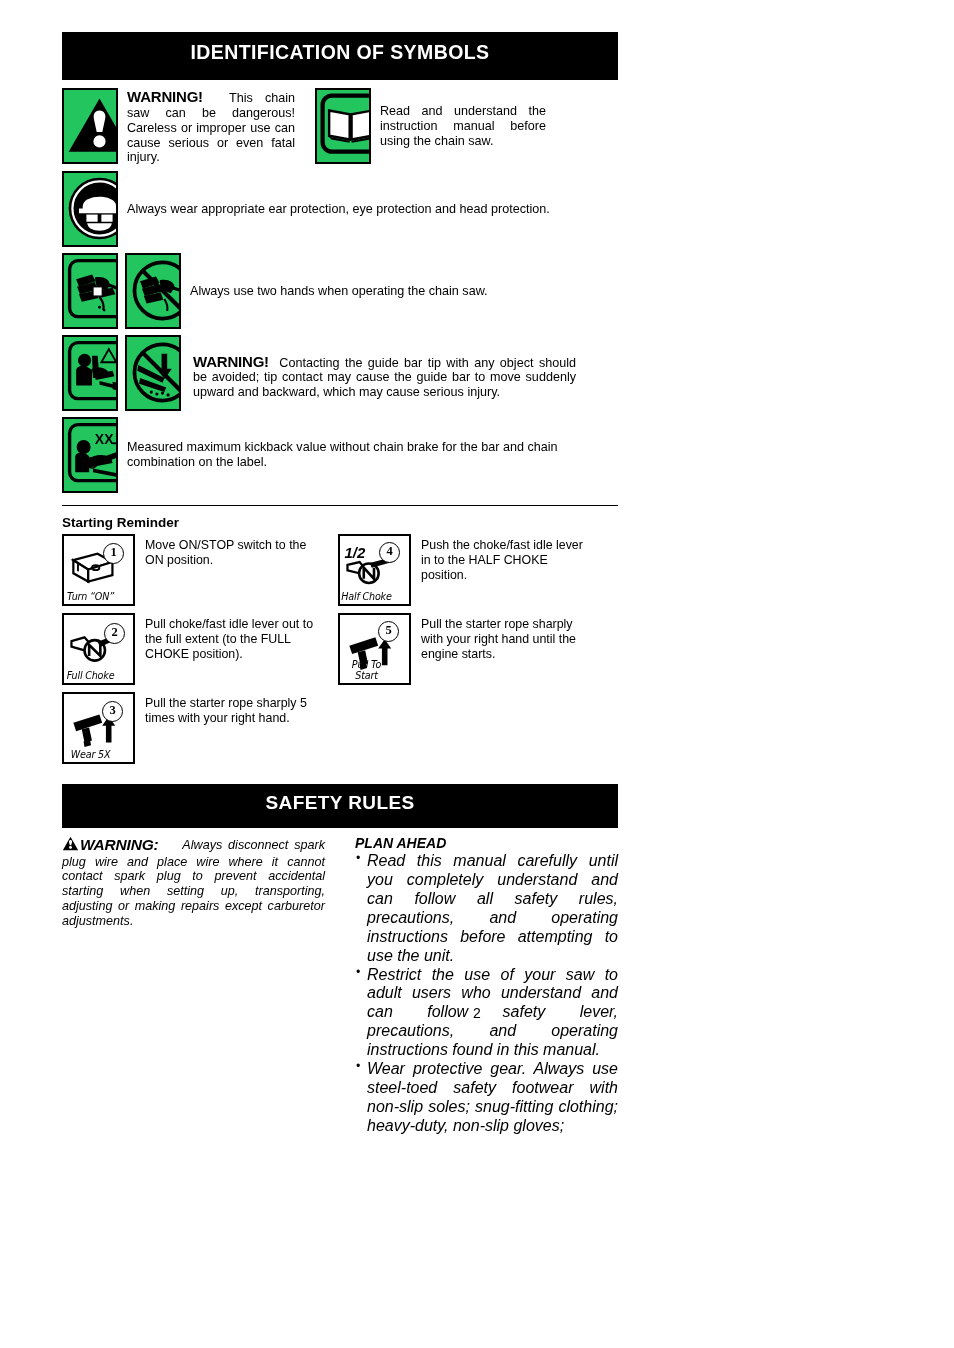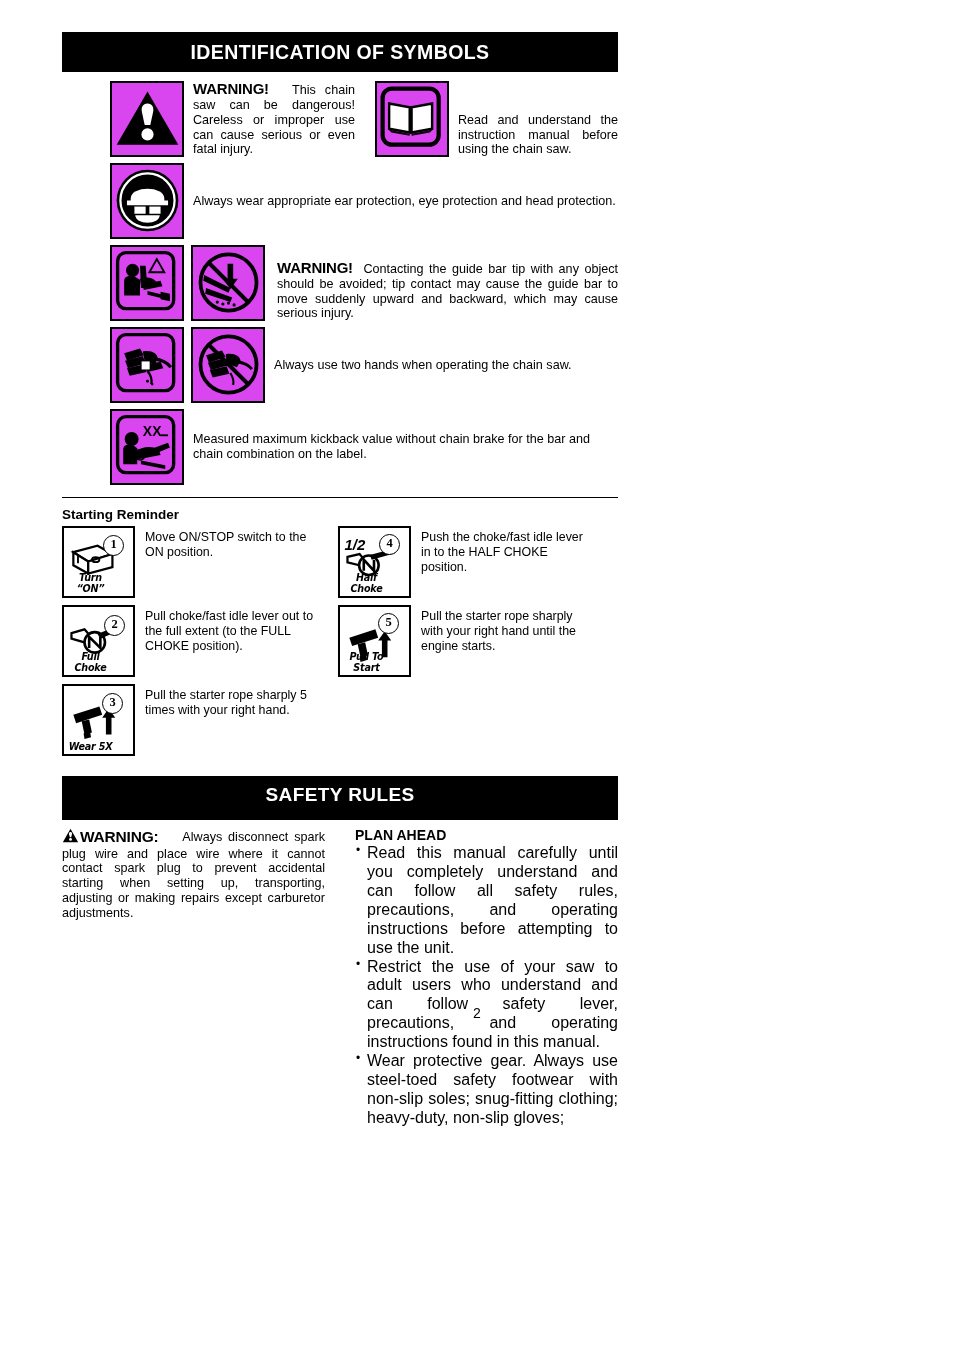--- a/index.html
+++ b/index.html
@@ -24,45 +24,44 @@
 
   
   .bar {
     background: #000;
     color: #fff;
     text-align: center;
     font-weight: bold;
     letter-spacing: 0.4px;
   }
   .bar-ident {
-    height: 40px;
+    height: 48px;
     line-height: 40px;
     font-size: 19.5px;
   }
   .bar-safety {
     height: 44px;
     line-height: 38px;
     font-size: 19px;
   }
 
   
   .sym-row {
     display: flex;
-    align-items: flex-end;
+    align-items: center;
     margin-top: 6px;
-    margin-left: 48px;
   }
   .sym-box {
-    width: 74px;
+    width: 56px;
     height: 76px;
     border: 2.5px solid #000;
     box-sizing: border-box;
     flex: 0 0 auto;
     position: relative;
-    background: #d946ef;
+    background: #22c55e;
     overflow: hidden;
   }
   .sym-box + .sym-box { margin-left: 7px; }
   .sym-text {
     font-size: 12.6px;
     line-height: 1.18;
     text-align: justify;
     margin-left: 9px;
     padding-top: 2px;
   }
@@ -96,21 +95,21 @@
     background: #fff;
     overflow: hidden;
   }
   .start-cap {
     position: absolute;
     bottom: 2px;
     left: 0;
     right: 16px;
     text-align: center;
     font-size: 9.6px;
-    font-weight: bold;
+    font-weight: normal;
     font-style: italic;
     font-family: "DejaVu Sans", sans-serif;
     letter-spacing: -0.2px;
   }
   .step-num {
     position: absolute;
     border: 1.8px solid #000;
     border-radius: 50%;
     width: 19px;
     height: 19px;
@@ -126,21 +125,21 @@
     line-height: 1.2;
     margin-left: 10px;
     padding-top: 4px;
   }
 
   
   .rules {
     display: flex;
     margin-top: 7px;
   }
-  .rules-col { width: 263px; }
+  .rules-col { width: 263px; font-style: italic; }
   .rules-col.right { margin-left: 30px; }
   .rules-p {
     font-size: 12.6px;
     line-height: 1.18;
     text-align: justify;
     margin: 0;
   }
   .warn-head {
     font-size: 15.5px;
     font-weight: bold;
@@ -216,53 +215,20 @@
         <circle cx="38" cy="38" r="29" fill="none" stroke="#fff" stroke-width="2.4"></circle>
         <path d="M20 36 C20 22 56 22 56 36 L56 40 L20 40 Z" fill="#fff"></path>
         <path d="M16 38 L60 38 L60 43 L16 43 Z" fill="#fff"></path>
         <path d="M22 44 L54 44 L54 53 L22 53 Z" fill="#000"></path>
         <rect x="24" y="44.5" width="12" height="8" fill="#fff"></rect>
         <rect x="40" y="44.5" width="12" height="8" fill="#fff"></rect>
         <path d="M24 53 C24 66 52 66 52 53 Z" fill="#fff" stroke="#000" stroke-width="1.6"></path>
       </svg>
     </div>
     <div class="sym-text vcenter" style="width:455px;text-align:left">Always wear appropriate ear protection, eye protection and head protection.</div>
-  </div>
-
-  <div class="sym-row">
-    <div class="sym-box">
-      <svg viewBox="0 0 76 76" width="71" height="71">
-        <rect x="6" y="6" width="60" height="60" rx="9" ry="9" fill="none" stroke="#000" stroke-width="3.6"></rect>
-        <circle cx="22" cy="25" r="7" fill="#000"></circle>
-        <path d="M13 36 C13 31 19 30 23 31 L30 35 L30 52 L13 52 Z" fill="#000"></path>
-        <path d="M30 20 L36 20 L38 44 L31 44 Z" fill="#000"></path>
-        <path d="M33 40 L52 36 L54 42 L34 46 Z" fill="#000"></path>
-        <path d="M30 34 C37 31 45 33 48 38 L44 42 L31 40 Z" fill="#000"></path>
-        <path d="M38 47 L58 52 L58 56 L38 51 Z" fill="#000"></path>
-        <path d="M52 48 L62 50 L62 58 L52 56 Z" fill="#000"></path>
-        <path d="M48 13 L56 27 L40 27 Z" fill="none" stroke="#000" stroke-width="2"></path>
-      </svg>
-    </div>
-    <div class="sym-box">
-      <svg viewBox="0 0 76 76" width="71" height="71">
-        <circle cx="38" cy="38" r="30" fill="none" stroke="#000" stroke-width="4"></circle>
-        <path d="M12 30 L40 44 L38 49 L11 36 Z" fill="#000"></path>
-        <path d="M14 44 L42 54 L40 59 L13 50 Z" fill="#000"></path>
-        <path d="M37 18 L43 18 L43 34 L48 34 L40 45 L32 34 L37 34 Z" fill="#000"></path>
-        <circle cx="26" cy="59" r="1.7" fill="#000"></circle>
-        <circle cx="32" cy="61" r="1.7" fill="#000"></circle>
-        <circle cx="38" cy="60" r="1.7" fill="#000"></circle>
-        <circle cx="44" cy="62" r="1.7" fill="#000"></circle>
-        <path d="M17 17 L59 59" stroke="#000" stroke-width="4.5"></path>
-      </svg>
-    </div>
-    <div class="sym-text" style="width:383px;margin-left:12px;padding-top:6px">
-      <b>WARNING!</b>
-      <span style="display:inline-block;width:5px"></span><span>Contacting the guide bar tip with any object should be avoided; tip contact may cause the guide bar to move suddenly upward and backward, which may cause serious injury.</span>
-    </div>
   </div>
 
   <div class="sym-row">
     <div class="sym-box">
       <svg viewBox="0 0 76 76" width="71" height="71">
         <rect x="6" y="6" width="60" height="60" rx="9" ry="9" fill="none" stroke="#000" stroke-width="3.6"></rect>
         <path d="M13 26 L30 21 L34 28 L16 34 Z" fill="#000"></path>
         <path d="M14 34 L33 29 L36 37 L17 42 Z" fill="#000"></path>
         <path d="M16 42 L34 38 L37 46 L19 50 Z" fill="#000"></path>
         <path d="M33 24 C42 22 48 26 49 31 L46 38 L35 35 Z" fill="#000"></path>
@@ -286,20 +252,53 @@
         <path d="M17 17 L59 59" stroke="#000" stroke-width="4.5"></path>
       </svg>
     </div>
     <div class="sym-text vcenter" style="width:380px;text-align:left">Always use two hands when operating the chain saw.</div>
   </div>
 
   <div class="sym-row">
     <div class="sym-box">
       <svg viewBox="0 0 76 76" width="71" height="71">
         <rect x="6" y="6" width="60" height="60" rx="9" ry="9" fill="none" stroke="#000" stroke-width="3.6"></rect>
+        <circle cx="22" cy="25" r="7" fill="#000"></circle>
+        <path d="M13 36 C13 31 19 30 23 31 L30 35 L30 52 L13 52 Z" fill="#000"></path>
+        <path d="M30 20 L36 20 L38 44 L31 44 Z" fill="#000"></path>
+        <path d="M33 40 L52 36 L54 42 L34 46 Z" fill="#000"></path>
+        <path d="M30 34 C37 31 45 33 48 38 L44 42 L31 40 Z" fill="#000"></path>
+        <path d="M38 47 L58 52 L58 56 L38 51 Z" fill="#000"></path>
+        <path d="M52 48 L62 50 L62 58 L52 56 Z" fill="#000"></path>
+        <path d="M48 13 L56 27 L40 27 Z" fill="none" stroke="#000" stroke-width="2"></path>
+      </svg>
+    </div>
+    <div class="sym-box">
+      <svg viewBox="0 0 76 76" width="71" height="71">
+        <circle cx="38" cy="38" r="30" fill="none" stroke="#000" stroke-width="4"></circle>
+        <path d="M12 30 L40 44 L38 49 L11 36 Z" fill="#000"></path>
+        <path d="M14 44 L42 54 L40 59 L13 50 Z" fill="#000"></path>
+        <path d="M37 18 L43 18 L43 34 L48 34 L40 45 L32 34 L37 34 Z" fill="#000"></path>
+        <circle cx="26" cy="59" r="1.7" fill="#000"></circle>
+        <circle cx="32" cy="61" r="1.7" fill="#000"></circle>
+        <circle cx="38" cy="60" r="1.7" fill="#000"></circle>
+        <circle cx="44" cy="62" r="1.7" fill="#000"></circle>
+        <path d="M17 17 L59 59" stroke="#000" stroke-width="4.5"></path>
+      </svg>
+    </div>
+    <div class="sym-text" style="width:383px;margin-left:12px;padding-top:6px">
+      <b>WARNING!</b>
+      <span style="display:inline-block;width:5px"></span><span>Contacting the guide bar tip with any object should be avoided; tip contact may cause the guide bar to move suddenly upward and backward, which may cause serious injury.</span>
+    </div>
+  </div>
+
+  <div class="sym-row">
+    <div class="sym-box">
+      <svg viewBox="0 0 76 76" width="71" height="71">
+        <rect x="6" y="6" width="60" height="60" rx="9" ry="9" fill="none" stroke="#000" stroke-width="3.6"></rect>
         <circle cx="21" cy="30" r="7.5" fill="#000"></circle>
         <path d="M12 41 C12 36 18 35 22 36 L27 40 L27 57 L12 57 Z" fill="#000"></path>
         <path d="M24 44 C32 38 42 37 50 41 L52 47 L27 52 Z" fill="#000"></path>
         <path d="M46 39 L60 34 L62 39 L48 45 Z" fill="#000"></path>
         <path d="M31 53 L57 58 L57 62 L31 57 Z" fill="#000"></path>
         <circle cx="30" cy="47" r="5.5" fill="none" stroke="#000" stroke-width="1.6"></circle>
         <path d="M26 43 L34 51" stroke="#000" stroke-width="1.6"></path>
         <text x="43" y="27" font-family="Liberation Sans, sans-serif" font-size="15" font-weight="bold" fill="#000" text-anchor="middle">XX</text>
         <path d="M52 26 L60 26" stroke="#000" stroke-width="2"></path>
       </svg>

